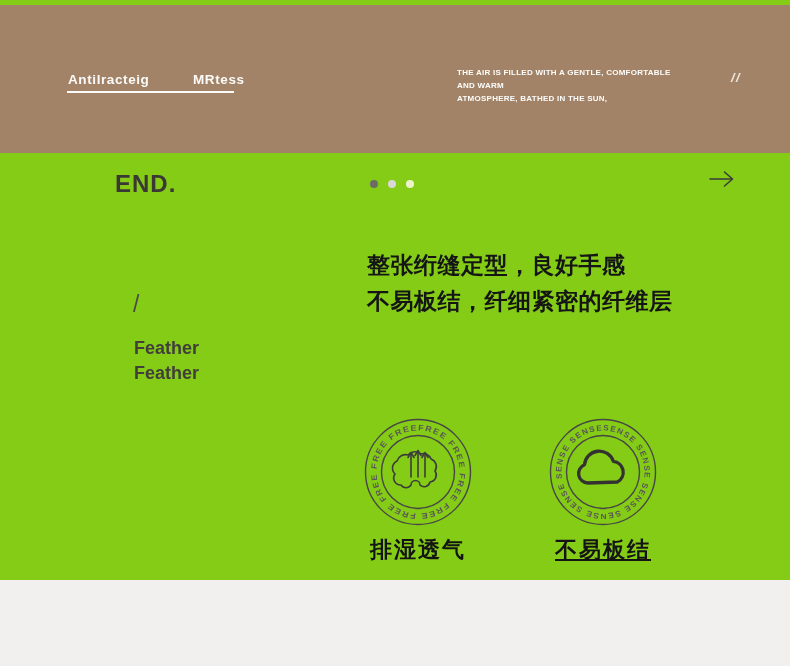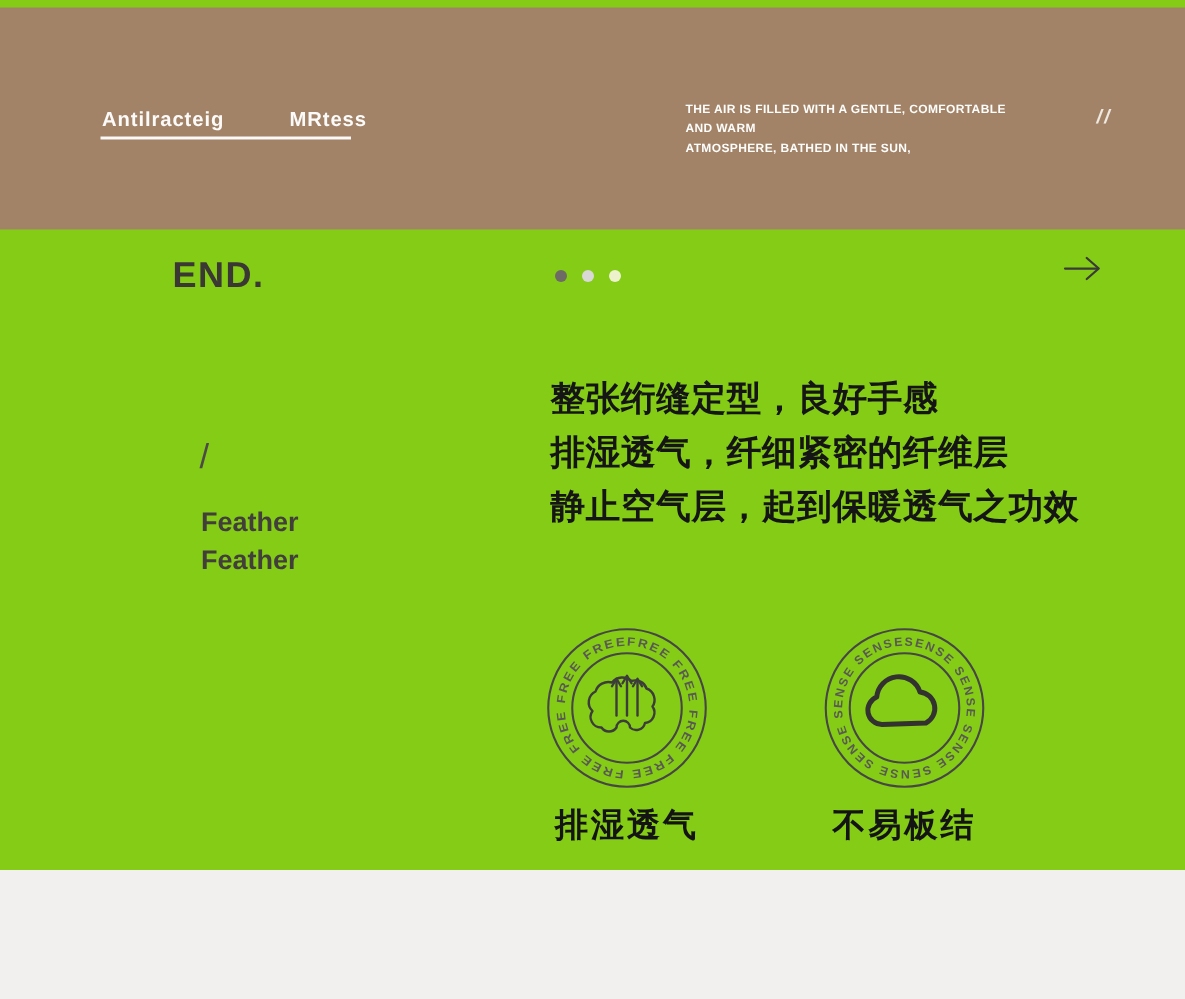--- a/index.html
+++ b/index.html
@@ -29,21 +29,21 @@
   
   .stamp{position:absolute;top:417px;width:110px;height:110px;}
   .stamp1{left:363px;}
   .stamp2{left:548px;}
   .c-out,.c-in{fill:none;stroke:#474645;stroke-width:1.4;}
   .ring-text{font-size:8px;font-weight:600;fill:#5a5855;letter-spacing:1.2px;font-family:"Liberation Sans",sans-serif;}
   .icon-stroke{fill:none;stroke:#3c3c3a;stroke-width:1.6;stroke-linecap:round;stroke-linejoin:round;}
   .cloud-bold{fill:none;stroke:#333231;stroke-width:3.3;stroke-linecap:round;stroke-linejoin:round;}
   .feature-label{position:absolute;top:535px;width:110px;text-align:center;font-size:22px;font-weight:700;color:#141414;letter-spacing:2px;white-space:nowrap;}
   .fl1{left:363px;}
-  .fl2{left:548px;}
+  .fl2{left:548px;text-decoration:underline;}
 </style>
 </head>
 <body>
 
 <div id="page">
 
   <header class="hero" style="background: rgb(162, 131, 104);">
     <span class="brand brand-primary">Antilracteig</span>
     <span class="brand brand-secondary">MRtess</span>
     <div class="brand-underline"></div>
@@ -66,22 +66,21 @@
   </svg>
 
   <div class="slash-mark">/</div>
   <div class="subtitle">
     <div>Feather</div>
     <div>Feather</div>
   </div>
 
   <div class="desc">
       <div>整张绗缝定型，良好手感</div>
-      <div>排湿透气，纤细紧密的纤维层</div>
-      <div>静止空气层，起到保暖透气之功效</div>
+      <div>不易板结，纤细紧密的纤维层</div>
     </div>
 
   <svg class="stamp stamp1" viewBox="0 0 110 110">
     <circle class="c-out" cx="55" cy="55" r="52.5"></circle>
     <circle class="c-in" cx="55" cy="55" r="36.5"></circle>
     <path id="ringPath0" d="M55,13.5 a41.5,41.5 0 1 1 -0.02,0" fill="none"></path>
     <text class="ring-text">
       <textPath href="#ringPath0" textLength="260" lengthAdjust="spacingAndGlyphs">FREE  FREE  FREE  FREE  FREE  FREE  FREE  FREE</textPath>
     </text>
     <g>

